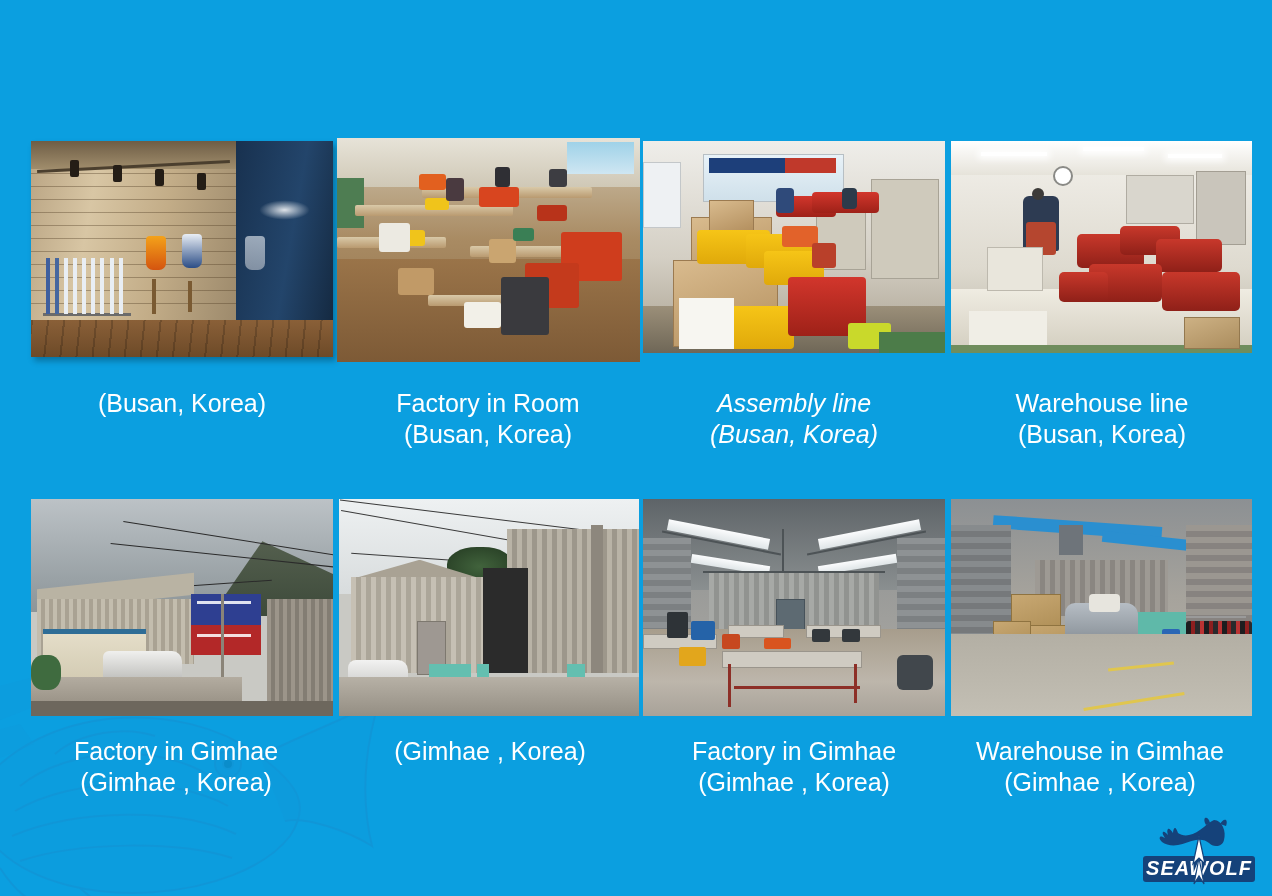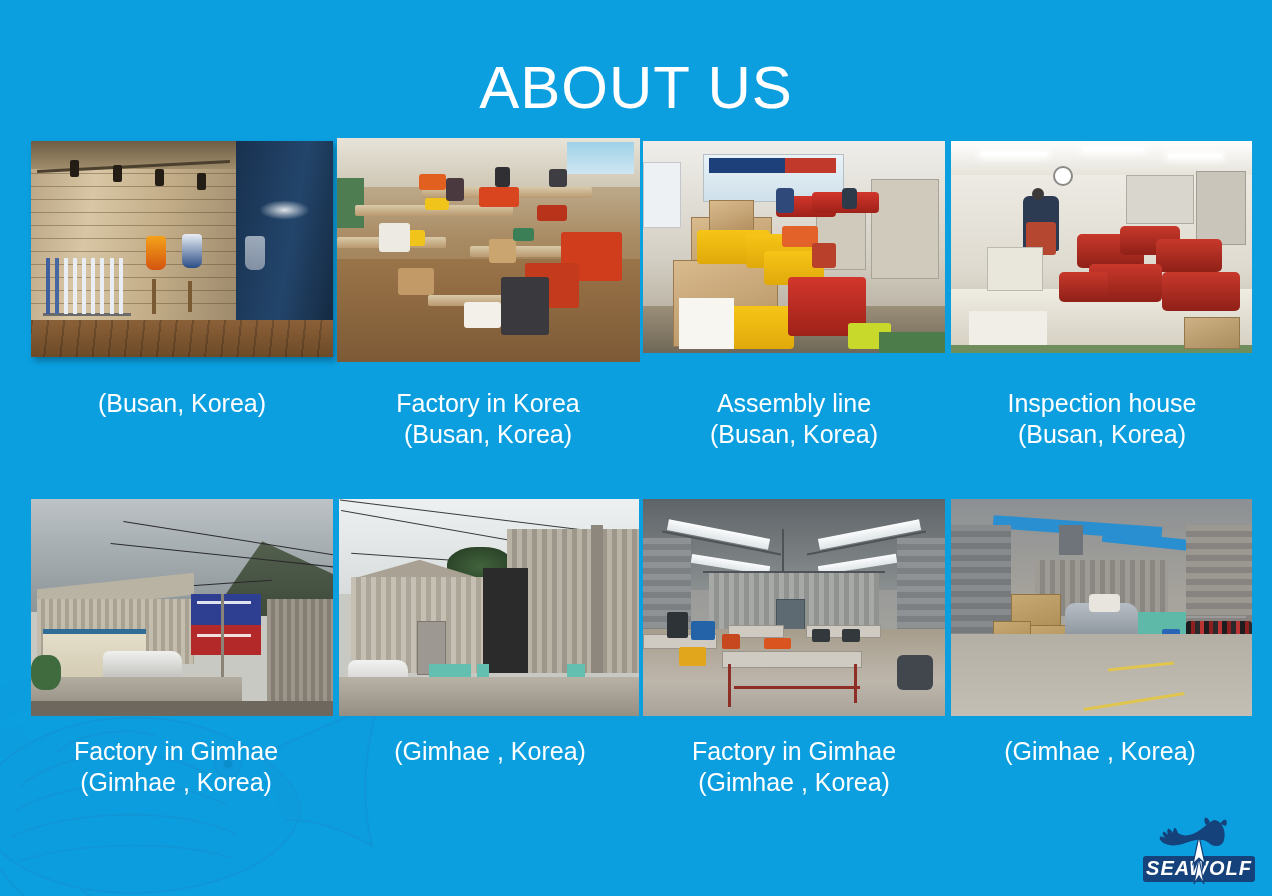--- a/index.html
+++ b/index.html
@@ -80,21 +80,21 @@
 
   
   #tile-5 { left: 31px;  top: 499px; width: 302px; height: 217px; }
   #tile-6 { left: 339px; top: 499px; width: 300px; height: 217px; }
   #tile-7 { left: 643px; top: 499px; width: 302px; height: 217px; }
   #tile-8 { left: 951px; top: 499px; width: 301px; height: 217px; }
 
   
   #cap-1 { left: 21px;  top: 388px; width: 322px; }
   #cap-2 { left: 327px; top: 388px; width: 322px; }
-  #cap-3 { left: 633px; top: 388px; width: 322px; }
+  #cap-3 { left: 633px; top: 388px; width: 322px; font-style: italic; }
   #cap-4 { left: 941px; top: 388px; width: 322px; }
   #cap-5 { left: 11px;  top: 736px; width: 330px; }
   #cap-6 { left: 329px; top: 736px; width: 322px; }
   #cap-7 { left: 633px; top: 736px; width: 322px; }
   #cap-8 { left: 935px; top: 736px; width: 330px; }
 
   
   .ph { position:absolute; inset:0; }
 
   
@@ -256,21 +256,20 @@
     <path d="M40 232 C55 255, 70 268, 92 272"></path>
   </g>
   <g fill="#1f86c6" fill-opacity="0.28">
     <path d="M0 60 L70 42 L86 66 L10 96 Z"></path>
     <path d="M0 104 L60 88 L74 108 L6 136 Z"></path>
   </g>
 </svg>
 
 <div class="slide">
 
-  <div class="page-title">ABOUT US</div>
 
   <div class="tile" id="tile-1">
     <div class="photo">
       <div class="ph">
         <div class="p1-wall"></div>
         <div class="p1-grid"></div>
         <div class="p1-ceil"></div>
         <div class="p1-track" style="top:11%"></div>
         <div class="p1-lamp" style="left:13%"></div>
         <div class="p1-lamp" style="left:27%; top:11%"></div>
@@ -327,21 +326,21 @@
         <div class="p2-item" style="left:70%; top:14%; width:6%; height:8%; background:#3d3d42;"></div>
         <div class="p2-item" style="left:14%; top:38%; width:10%; height:13%; background:#eceae2;"></div>
         <div class="p2-item" style="left:42%; top:73%; width:12%; height:12%; background:#f2f0e8;"></div>
         <div class="p2-item" style="left:20%; top:58%; width:12%; height:12%; background:#c19a67;"></div>
         <div class="p2-item" style="left:50%; top:45%; width:9%; height:11%; background:#caa570;"></div>
         <div class="p2-item" style="left:58%; top:40%; width:7%; height:6%; background:#3a7f55;"></div>
       </div>
     </div>
   </div>
   <div class="caption" id="cap-2">
-    <span>Factory in Korea</span>
+    <span>Factory in Room</span>
     <span class="cap-sub">(Busan, Korea)</span>
   </div>
 
   <div class="tile" id="tile-3">
     <div class="photo">
       <div class="ph">
         <div class="p3-base"></div>
         <div class="p3-win"></div>
         <div class="p3-banner"></div>
         <div class="p3-shelf" style="right:2%; top:18%; width:22%; height:46%;"></div>
@@ -395,21 +394,21 @@
         <div class="p4-red" style="left:46%; top:58%; width:24%; height:18%;"></div>
         <div class="p4-red" style="left:70%; top:62%; width:26%; height:18%;"></div>
         <div class="p4-red" style="left:36%; top:62%; width:16%; height:14%;"></div>
         <div style="position:absolute; left:12%; top:50%; width:18%; height:20%; background:#e9e6dc; border:1px solid #bdb9ae;"></div>
         <div style="position:absolute; left:6%; bottom:4%; width:26%; height:16%; background:#f0eee6;"></div>
         <div style="position:absolute; right:4%; bottom:2%; width:18%; height:14%; background:linear-gradient(160deg,#cdb184,#ab8d5e); border:1px solid #93784f;"></div>
       </div>
     </div>
   </div>
   <div class="caption" id="cap-4">
-    <span>Inspection house</span>
+    <span>Warehouse line</span>
     <span class="cap-sub">(Busan, Korea)</span>
   </div>
 
   <div class="tile" id="tile-5">
     <div class="photo">
       <div class="ph">
         <div class="p5-sky"></div>
         <div class="p5-mtn"></div>
         <div class="p5-wire" style="left:30%; top:18%; width:72%; transform:rotate(9deg);"></div>
         <div class="p5-wire" style="left:26%; top:26%; width:76%; transform:rotate(6deg);"></div>
@@ -528,20 +527,21 @@
         <div class="p8-rack" style="right:2%; top:54%; width:20%; height:2px;"></div>
         <div class="p8-rack" style="right:4%; bottom:4%; width:2px; height:14%;"></div>
         <div class="p8-rack" style="right:16%; bottom:4%; width:2px; height:14%;"></div>
         <div class="p8-floor"></div>
         <div class="p8-line" style="left:44%; bottom:6%; width:34%; transform:rotate(-9deg);"></div>
         <div class="p8-line" style="left:52%; bottom:22%; width:22%; transform:rotate(-6deg);"></div>
       </div>
     </div>
   </div>
   <div class="caption" id="cap-8">
+    <span>Warehouse in Gimhae</span>
     <span class="cap-sub">(Gimhae , Korea)</span>
   </div>
 
   <svg class="logo" viewBox="0 0 118 76" xmlns="http://www.w3.org/2000/svg">
     <g fill="#15427a">
 
       <path d="M74 6 c4 0 7 3 9 7 c2 4 2 9 1 13 c-1 4 -4 6 -8 6 c-3 0 -5 -1 -7 -3 c-3 -3 -8 -4 -13 -3 c-6 1 -12 4 -18 5 c-6 1 -12 0 -16 -3 c-2 -2 -3 -4 -2 -5 c1 -1 3 0 5 1 c-2 -3 -3 -5 -2 -6 c1 -1 3 1 5 3 c-1 -3 -1 -5 0 -6 c1 -1 3 1 5 4 c0 -3 1 -5 2 -5 c1 0 2 2 3 5 c3 2 7 3 11 2 c5 -1 10 -4 15 -8 c3 -3 6 -5 10 -7 z"></path>
       <path d="M80 10 c2 -3 4 -5 6 -4 c1 1 1 3 0 6 z"></path>
       <path d="M66 11 c-2 -3 -2 -6 -1 -7 c2 -1 4 1 5 5 z"></path>
 

